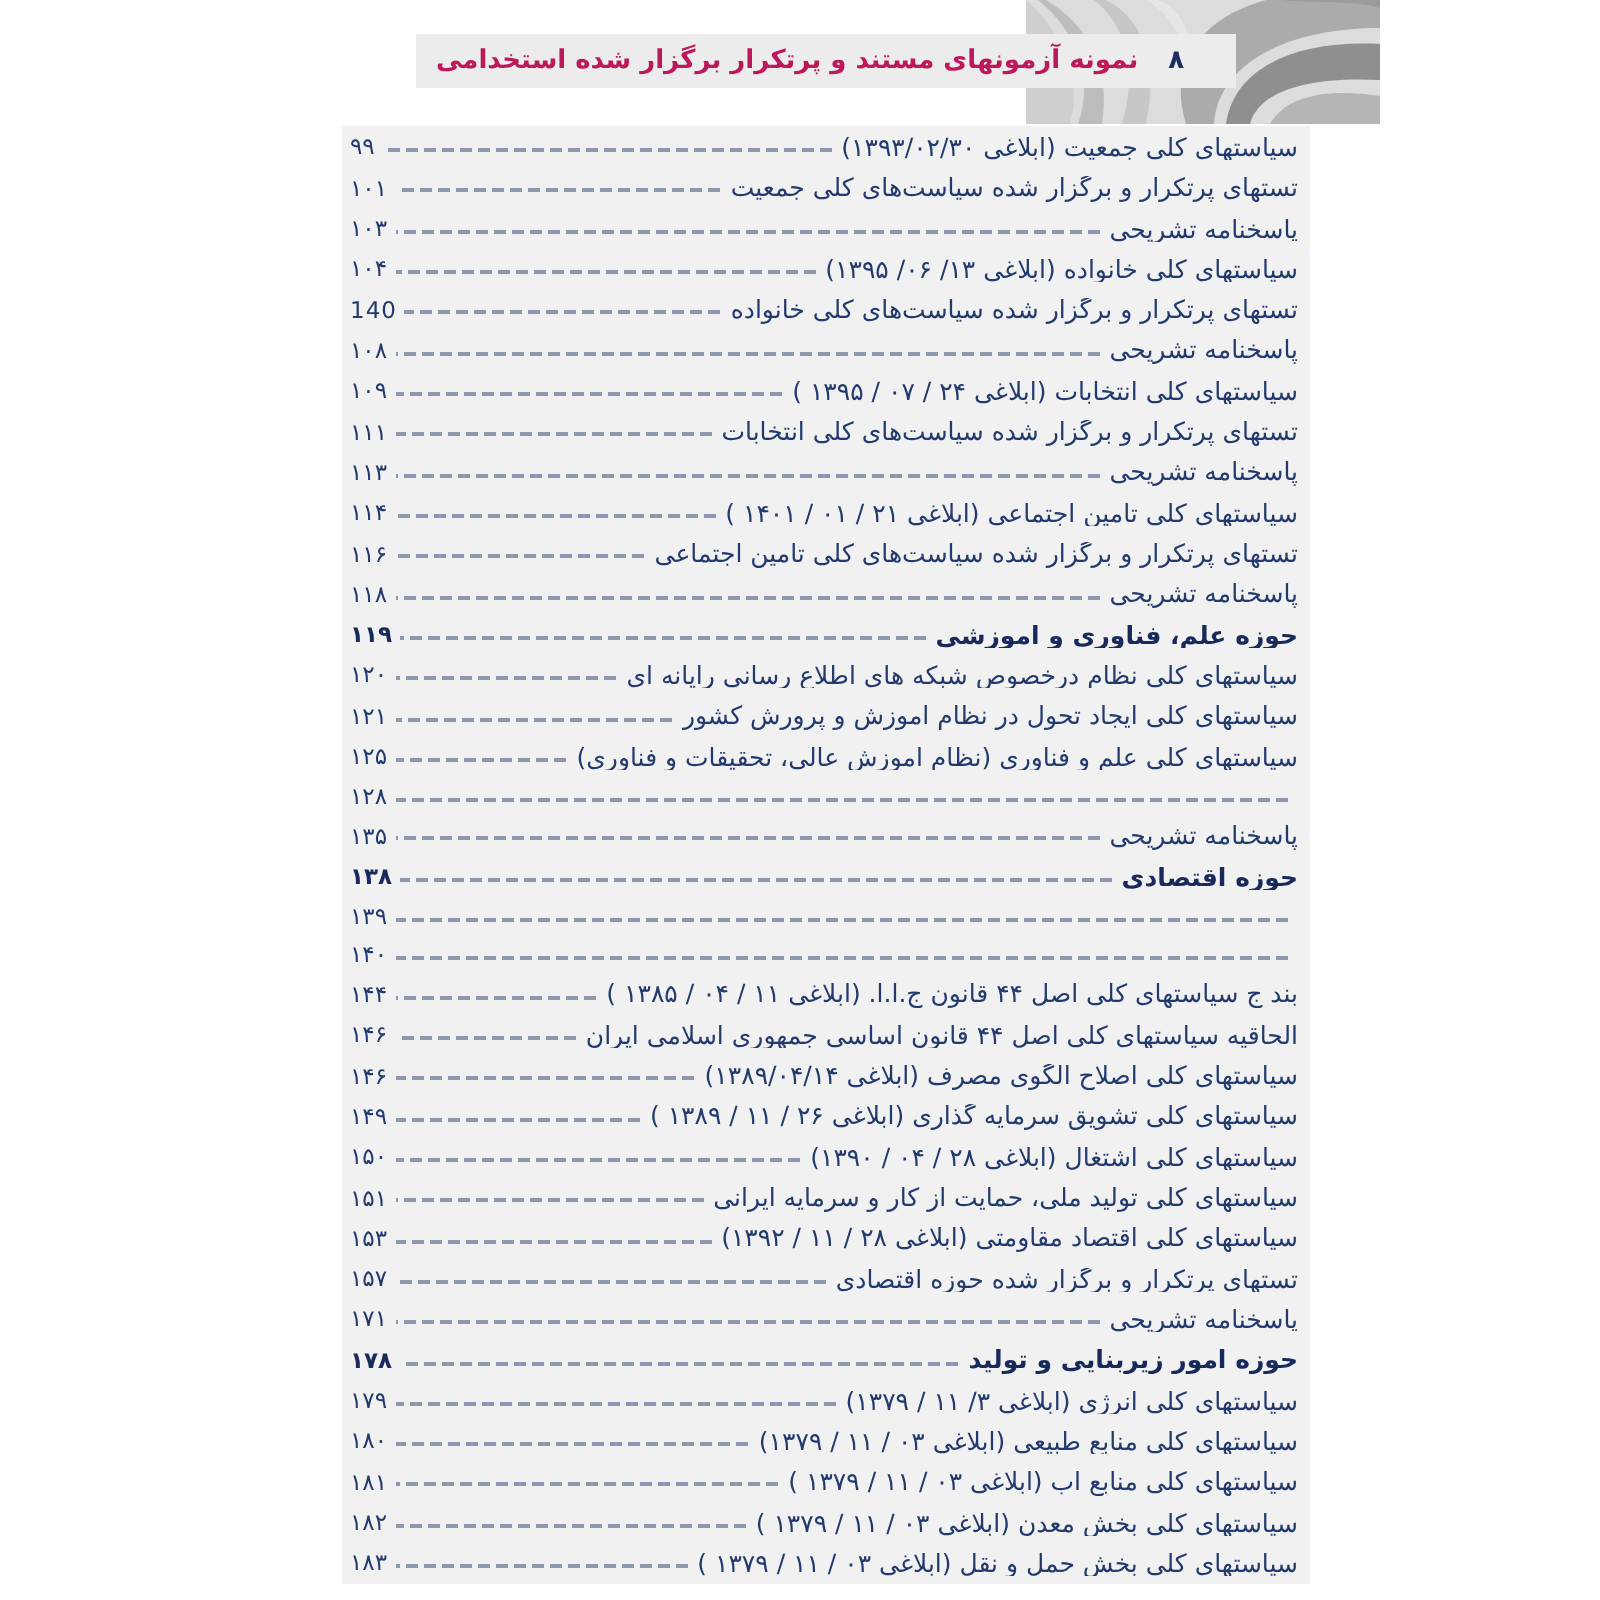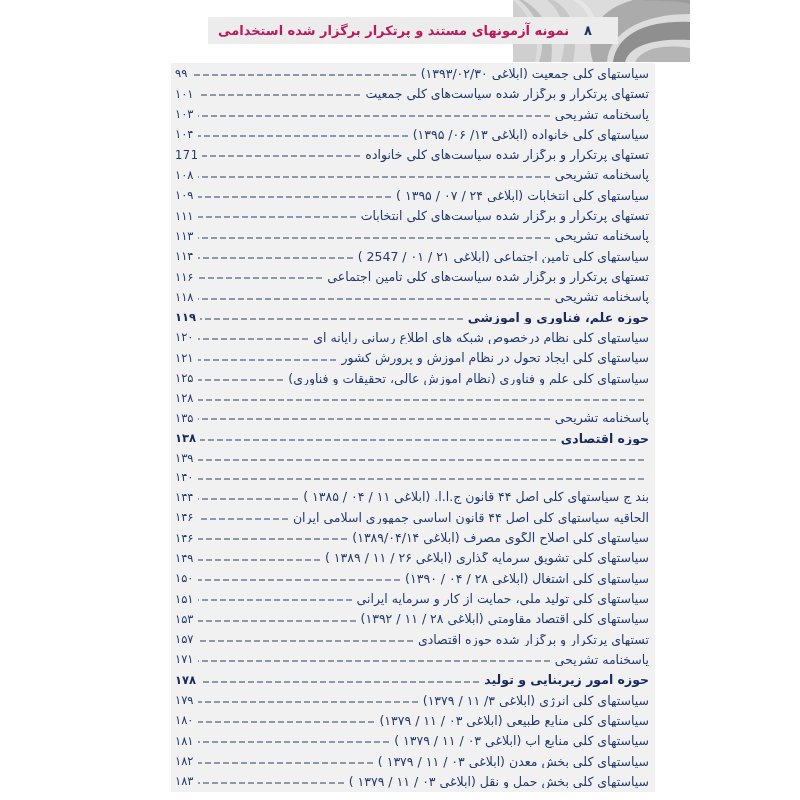--- a/index.html
+++ b/index.html
@@ -101,21 +101,21 @@
       <span class="page-num">۱۰۳</span>
     </div>
       <div class="toc-row">
       <span class="title">سیاستهای کلی خانواده (ابلاغی ۱۳/ ۰۶/ ۱۳۹۵)</span>
       <span class="leader"></span>
       <span class="page-num">۱۰۴</span>
     </div>
       <div class="toc-row">
       <span class="title">تستهای پرتکرار و برگزار شده سیاست‌های کلی خانواده</span>
       <span class="leader"></span>
-      <span class="page-num">171</span>
+      <span class="page-num">140</span>
     </div>
       <div class="toc-row">
       <span class="title">پاسخنامه تشریحی</span>
       <span class="leader"></span>
       <span class="page-num">۱۰۸</span>
     </div>
       <div class="toc-row">
       <span class="title">سیاستهای کلی انتخابات (ابلاغی ۲۴ / ۰۷ / ۱۳۹۵ )</span>
       <span class="leader"></span>
       <span class="page-num">۱۰۹</span>
@@ -124,21 +124,21 @@
       <span class="title">تستهای پرتکرار و برگزار شده سیاست‌های کلی انتخابات</span>
       <span class="leader"></span>
       <span class="page-num">۱۱۱</span>
     </div>
       <div class="toc-row">
       <span class="title">پاسخنامه تشریحی</span>
       <span class="leader"></span>
       <span class="page-num">۱۱۳</span>
     </div>
       <div class="toc-row">
-      <span class="title">سیاستهای کلی تأمین اجتماعی (ابلاغی ۲۱ / ۰۱ / 2547 )</span>
+      <span class="title">سیاستهای کلی تأمین اجتماعی (ابلاغی ۲۱ / ۰۱ / ۱۴۰۱ )</span>
       <span class="leader"></span>
       <span class="page-num">۱۱۴</span>
     </div>
       <div class="toc-row">
       <span class="title">تستهای پرتکرار و برگزار شده سیاست‌های کلی تأمین اجتماعی</span>
       <span class="leader"></span>
       <span class="page-num">۱۱۶</span>
     </div>
       <div class="toc-row">
       <span class="title">پاسخنامه تشریحی</span>

